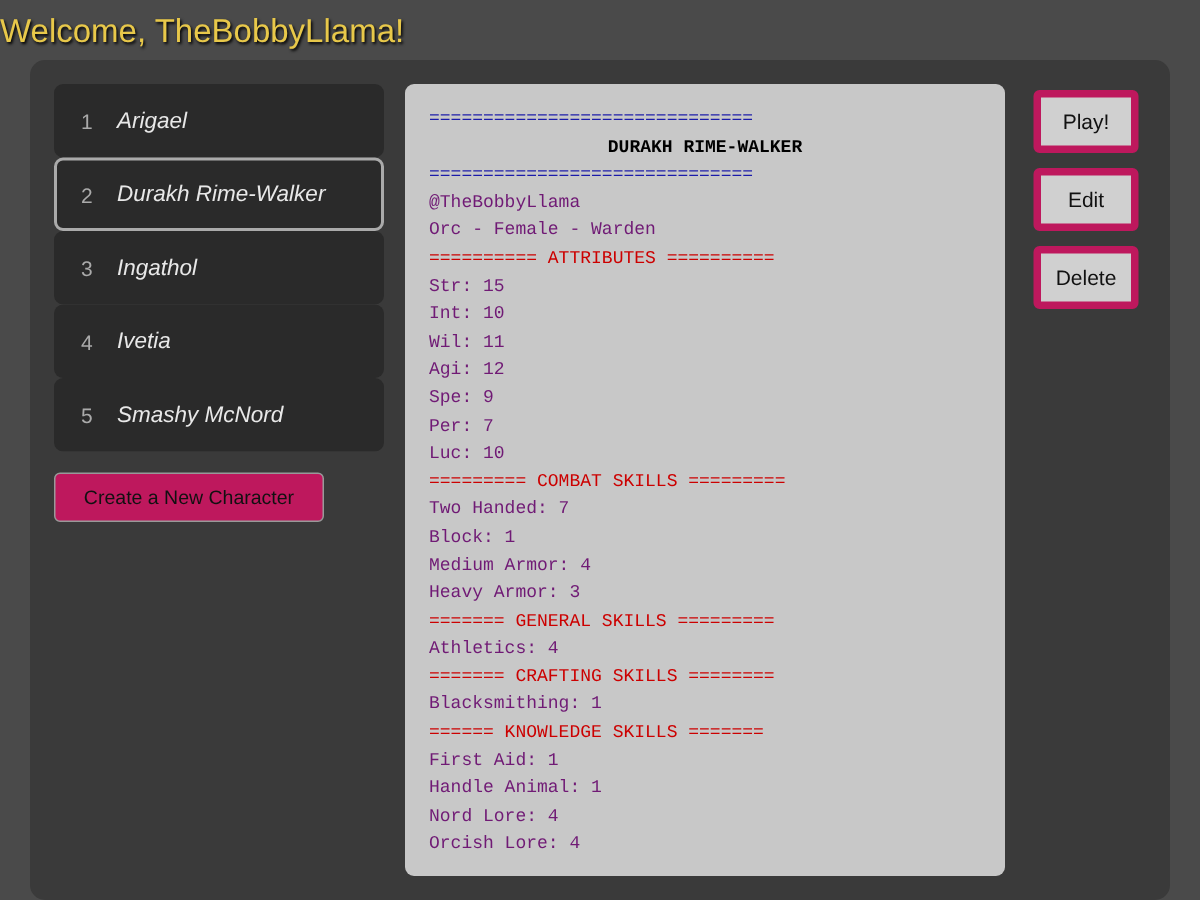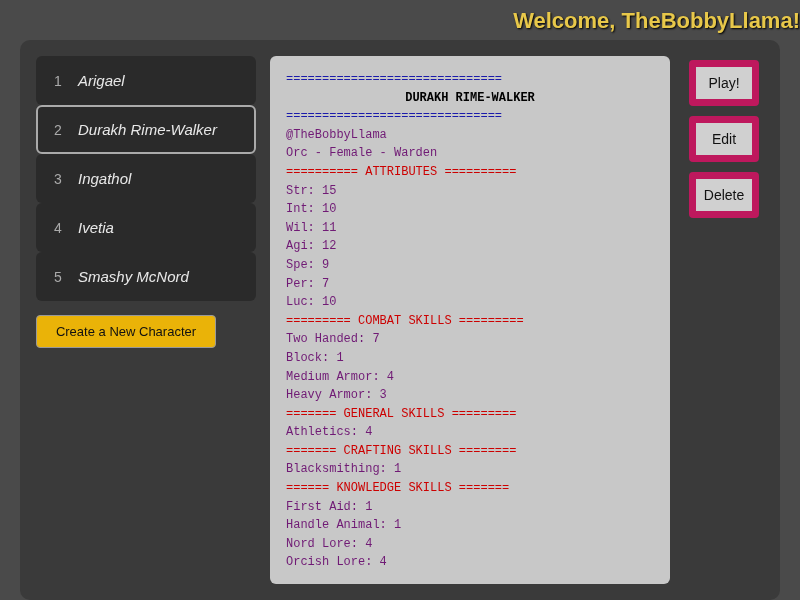--- a/index.html
+++ b/index.html
@@ -9,24 +9,24 @@
       background: #4a4a4a;
       font-family: Arial, sans-serif;
       overflow: hidden;
       display: flex;
       flex-direction: column;
       align-items: center;
     }
 
     #header {
       width: 100%;
-      text-align: right;
+      text-align: left;
       padding: 8px 0 6px;
       font-size: 22px;
-      font-weight: bold;
+      font-weight: normal;
       color: #e8c84a;
       text-shadow: 1px 1px 2px #000;
     }
 
     #main-container {
       width: 760px;
       background: #3a3a3a;
       border-radius: 10px;
       padding: 16px;
       display: flex;
@@ -66,21 +66,21 @@
     }
 
     .character-name {
       color: #e8e8e8;
       font-size: 15px;
       font-style: italic;
     }
 
     #create-btn {
       margin-top: 4px;
-      background: #eab308;
+      background: #be185d;
       border: 1px solid #999;
       border-radius: 4px;
       padding: 8px 14px;
       font-size: 13px;
       cursor: pointer;
       color: #111;
       text-align: center;
       width: 180px;
     }
 
@@ -121,21 +121,21 @@
       flex-direction: column;
       gap: 10px;
       align-items: center;
       padding-top: 4px;
     }
 
     .action-btn {
       width: 70px;
       padding: 8px 0;
       background: #d0d0d0;
-      border: 7px solid #be185d;
+      border: 5px solid #be185d;
       border-radius: 4px;
       font-size: 14px;
       cursor: pointer;
       color: #111;
       text-align: center;
     }
   </style>
 </head>
 <body>
 

